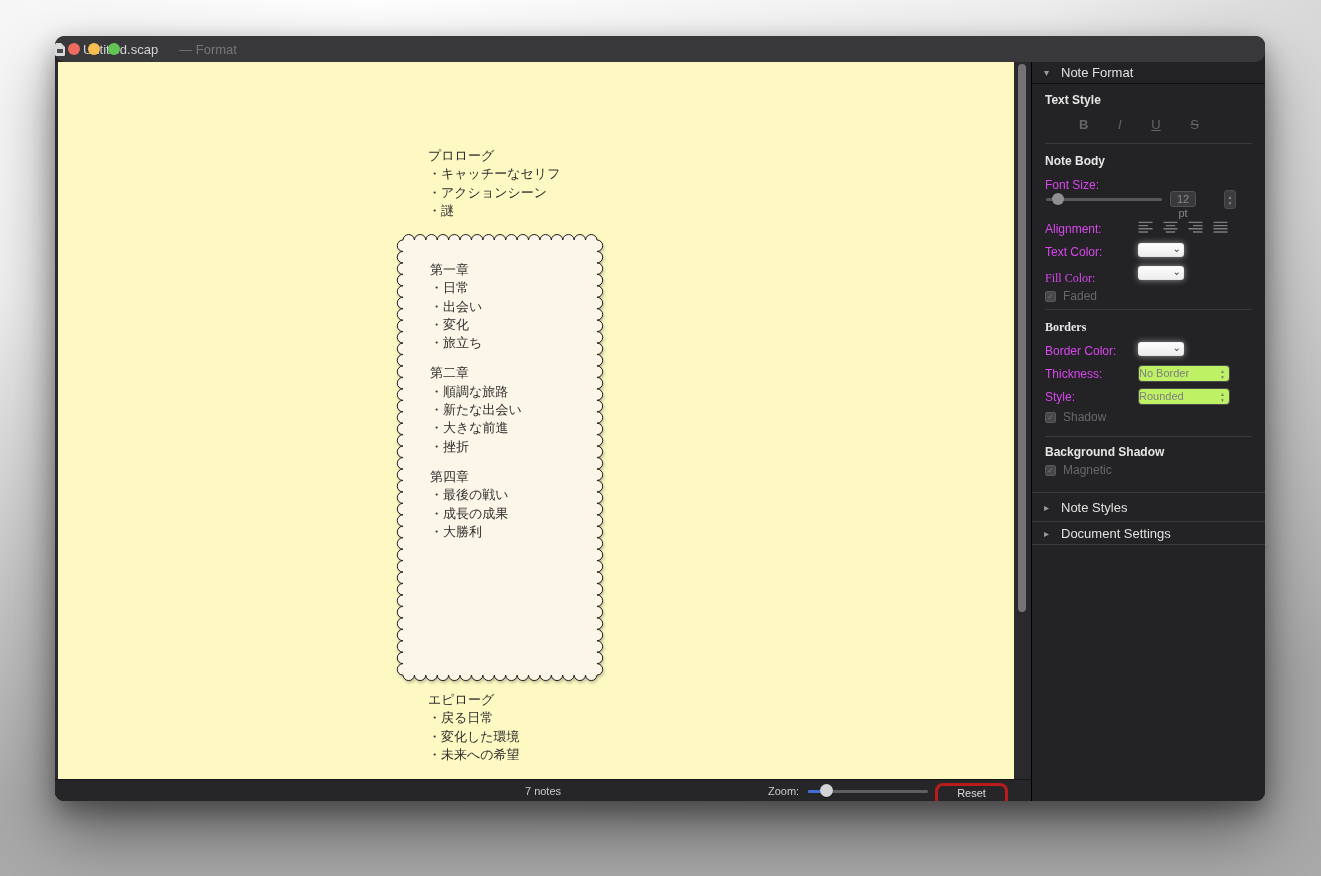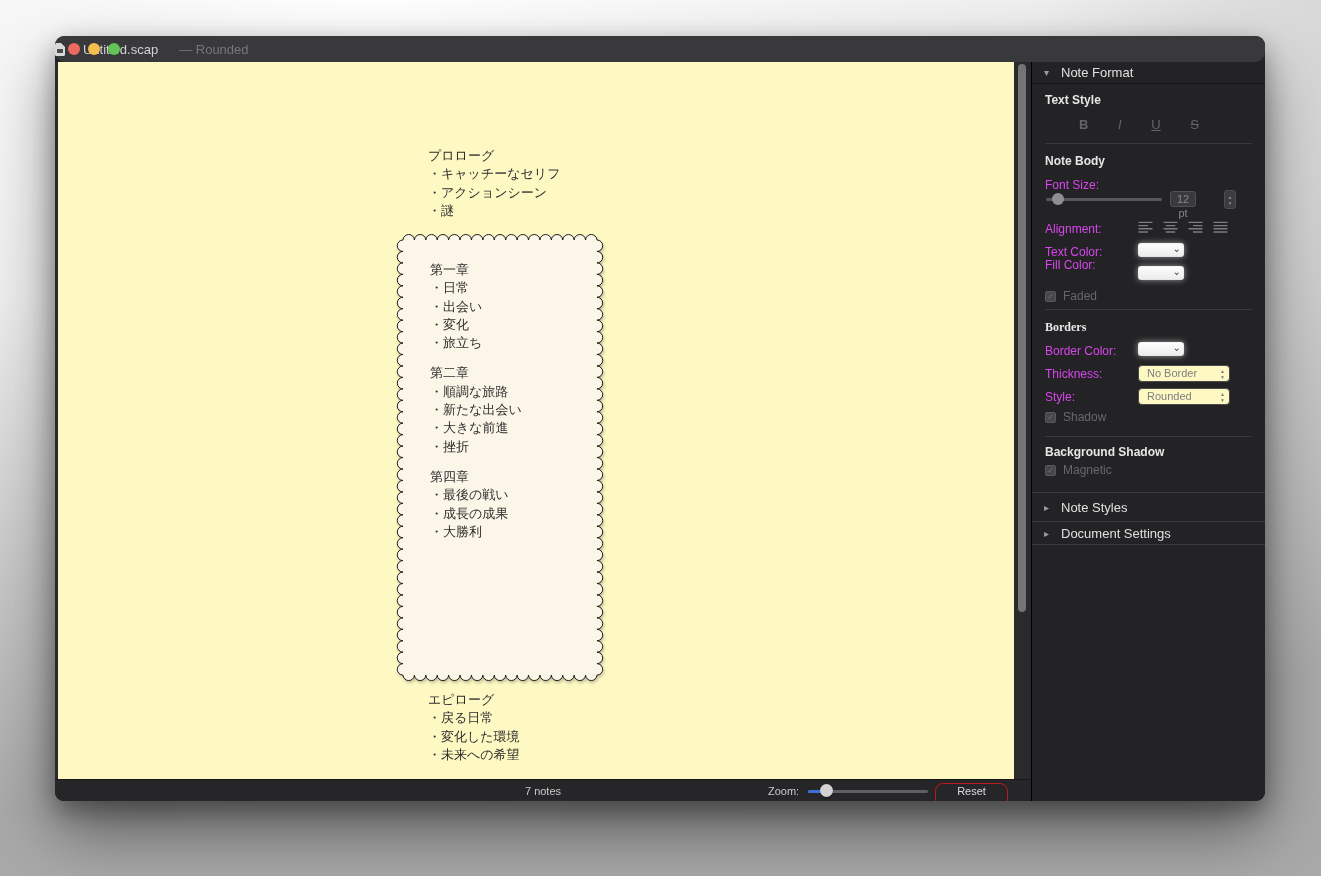--- a/index.html
+++ b/index.html
@@ -46,21 +46,21 @@
   .chapters { position:absolute; left:372px; top:199px; }
   .chapters .chapter { position:relative; font-size:13px; line-height:18.3px; color:#2e2e2e; white-space:nowrap; margin-bottom:12px; }
   .cloud { position:absolute; left:338px; top:171px; filter: drop-shadow(1.5px 2px 1.5px rgba(0,0,0,.22)); }
 
   .statusbar { flex:0 0 22px; background:#262628; border-top:1px solid #161618; position:relative; font-size:11px; color:#cacaca; }
   .note-count { position:absolute; left:438px; top:5px; width:100px; text-align:center; }
   .zoom-label { position:absolute; left:713px; top:5px; }
   .zoom-track { position:absolute; left:753px; top:10px; width:120px; height:3px; background:#5f5f61; border-radius:2px; }
   .zoom-fill { width:20px; height:3px; background:#3E6ED8; border-radius:2px; }
   .zoom-thumb { position:absolute; left:765px; top:4px; width:13px; height:13px; border-radius:50%; background:#d3d3d5; box-shadow:0 1px 1px rgba(0,0,0,.4); }
-  .reset-btn { position:absolute; left:880px; top:3px; width:73px; height:24px; border:1px solid #b91c1c; border-radius:8px; background:transparent; color:#dcdcde; font-size:11px; text-align:center; line-height:14px; }
+  .reset-btn { position:absolute; left:880px; top:3px; width:73px; height:24px; border:3px solid #b91c1c; border-radius:8px; background:transparent; color:#dcdcde; font-size:11px; text-align:center; line-height:14px; }
 
   
   .sidebar { flex:1; border-left:1px solid #000; background:#232325; position:relative; font-size:12px; color:#c6c6c6; }
   .hdr-row { position:absolute; left:0; right:0; display:flex; align-items:center; gap:9px; padding-left:12px; color:#e0e0e0; font-size:13px; }
   .hdr-note-format { top:0; height:22px; border-bottom:1px solid #121214; }
   .hdr-note-styles { top:430px; height:29px; border-top:1px solid #3c3c3e; }
   .hdr-doc-settings { top:459px; height:24px; border-top:1px solid #3c3c3e; border-bottom:1px solid #3c3c3e; }
   .disc { color:#9a9a9c; font-size:10px; width:8px; }
   .sec-title { position:absolute; left:13px; font-weight:bold; color:#e6e6e6; }
   .lbl { position:absolute; left:13px; color:#d946ef; }
@@ -76,41 +76,41 @@
   .stepper { position:absolute; top:128px; left:192px; width:12px; height:19px; background:#3c3c3e; border:1px solid #4e4e50; border-radius:3px; display:flex; flex-direction:column; align-items:center; justify-content:center; color:#88888a; font-size:5px; line-height:6px; }
 
   .align-icons { position:absolute; top:159px; }
   .align-btn { position:absolute; top:0; width:16px; height:12px; }
   .align-btn svg { display:block; }
 
   .color-well { position:absolute; left:106px; width:46px; height:14px; border-radius:3px;
     background:linear-gradient(#ffffff,#ebebeb); box-shadow:0 0 6px rgba(255,255,255,.55), inset 0 0 1px #999; }
   .well-chevron { position:absolute; right:3px; top:0px; color:#3c3c3c; font-size:10px; line-height:12px; }
 
-  .popup { position:absolute; left:106px; width:92px; height:17px; background:#fef9c3; border:1px solid #4a4a4c; border-radius:4px;
-    color:#7e7e80; font-size:11px; padding-left:8px; line-height:15px; }
+  .popup { position:absolute; left:106px; width:92px; height:17px; background:#bef264; border:1px solid #4a4a4c; border-radius:4px;
+    color:#7e7e80; font-size:11px; line-height:15px; }
   .pop-arrows { position:absolute; right:4px; top:2px; display:flex; flex-direction:column; align-items:center; font-size:5px; line-height:6px; color:#7e7e80; }
 
   .chk-row { position:absolute; left:13px; display:flex; align-items:center; gap:7px; color:#68686a; }
   .cb { width:11px; height:11px; border-radius:2px; background:#48484a; border:1px solid #59595b; display:flex; align-items:center; justify-content:center; font-size:8px; color:#737375; }
 </style>
 </head>
 <body>
 
 <div class="window">
 
   <div class="titlebar">
     <div class="traffic">
       <div class="light red"></div>
       <div class="light yellow"></div>
       <div class="light green"></div>
     </div>
     <div class="doc-icon"></div>
     <span class="title-file">Untitled.scap</span>
-    <span class="title-edited">— Rounded</span>
+    <span class="title-edited">— Format</span>
   </div>
 
   <div class="main">
 
     <div class="leftcol">
       <div class="canvas-area">
         <div class="canvas">
 
           <svg class="cloud" width="208" height="449" viewBox="0 0 208 449">
             <path d="M 7 7 a 5.71 5.71 0 0 1 11.41 0 a 5.71 5.71 0 0 1 11.41 0 a 5.71 5.71 0 0 1 11.41 0 a 5.71 5.71 0 0 1 11.41 0 a 5.71 5.71 0 0 1 11.41 0 a 5.71 5.71 0 0 1 11.41 0 a 5.71 5.71 0 0 1 11.41 0 a 5.71 5.71 0 0 1 11.41 0 a 5.71 5.71 0 0 1 11.41 0 a 5.71 5.71 0 0 1 11.41 0 a 5.71 5.71 0 0 1 11.41 0 a 5.71 5.71 0 0 1 11.41 0 a 5.71 5.71 0 0 1 11.41 0 a 5.71 5.71 0 0 1 11.41 0 a 5.71 5.71 0 0 1 11.41 0 a 5.71 5.71 0 0 1 11.41 0 a 5.71 5.71 0 0 1 11.41 0 a 5.72 5.72 0 0 1 0 11.45 a 5.72 5.72 0 0 1 0 11.45 a 5.72 5.72 0 0 1 0 11.45 a 5.72 5.72 0 0 1 0 11.45 a 5.72 5.72 0 0 1 0 11.45 a 5.72 5.72 0 0 1 0 11.45 a 5.72 5.72 0 0 1 0 11.45 a 5.72 5.72 0 0 1 0 11.45 a 5.72 5.72 0 0 1 0 11.45 a 5.72 5.72 0 0 1 0 11.45 a 5.72 5.72 0 0 1 0 11.45 a 5.72 5.72 0 0 1 0 11.45 a 5.72 5.72 0 0 1 0 11.45 a 5.72 5.72 0 0 1 0 11.45 a 5.72 5.72 0 0 1 0 11.45 a 5.72 5.72 0 0 1 0 11.45 a 5.72 5.72 0 0 1 0 11.45 a 5.72 5.72 0 0 1 0 11.45 a 5.72 5.72 0 0 1 0 11.45 a 5.72 5.72 0 0 1 0 11.45 a 5.72 5.72 0 0 1 0 11.45 a 5.72 5.72 0 0 1 0 11.45 a 5.72 5.72 0 0 1 0 11.45 a 5.72 5.72 0 0 1 0 11.45 a 5.72 5.72 0 0 1 0 11.45 a 5.72 5.72 0 0 1 0 11.45 a 5.72 5.72 0 0 1 0 11.45 a 5.72 5.72 0 0 1 0 11.45 a 5.72 5.72 0 0 1 0 11.45 a 5.72 5.72 0 0 1 0 11.45 a 5.72 5.72 0 0 1 0 11.45 a 5.72 5.72 0 0 1 0 11.45 a 5.72 5.72 0 0 1 0 11.45 a 5.72 5.72 0 0 1 0 11.45 a 5.72 5.72 0 0 1 0 11.45 a 5.72 5.72 0 0 1 0 11.45 a 5.72 5.72 0 0 1 0 11.45 a 5.72 5.72 0 0 1 0 11.45 a 5.71 5.71 0 0 1 -11.41 0 a 5.71 5.71 0 0 1 -11.41 0 a 5.71 5.71 0 0 1 -11.41 0 a 5.71 5.71 0 0 1 -11.41 0 a 5.71 5.71 0 0 1 -11.41 0 a 5.71 5.71 0 0 1 -11.41 0 a 5.71 5.71 0 0 1 -11.41 0 a 5.71 5.71 0 0 1 -11.41 0 a 5.71 5.71 0 0 1 -11.41 0 a 5.71 5.71 0 0 1 -11.41 0 a 5.71 5.71 0 0 1 -11.41 0 a 5.71 5.71 0 0 1 -11.41 0 a 5.71 5.71 0 0 1 -11.41 0 a 5.71 5.71 0 0 1 -11.41 0 a 5.71 5.71 0 0 1 -11.41 0 a 5.71 5.71 0 0 1 -11.41 0 a 5.71 5.71 0 0 1 -11.41 0 a 5.72 5.72 0 0 1 0 -11.45 a 5.72 5.72 0 0 1 0 -11.45 a 5.72 5.72 0 0 1 0 -11.45 a 5.72 5.72 0 0 1 0 -11.45 a 5.72 5.72 0 0 1 0 -11.45 a 5.72 5.72 0 0 1 0 -11.45 a 5.72 5.72 0 0 1 0 -11.45 a 5.72 5.72 0 0 1 0 -11.45 a 5.72 5.72 0 0 1 0 -11.45 a 5.72 5.72 0 0 1 0 -11.45 a 5.72 5.72 0 0 1 0 -11.45 a 5.72 5.72 0 0 1 0 -11.45 a 5.72 5.72 0 0 1 0 -11.45 a 5.72 5.72 0 0 1 0 -11.45 a 5.72 5.72 0 0 1 0 -11.45 a 5.72 5.72 0 0 1 0 -11.45 a 5.72 5.72 0 0 1 0 -11.45 a 5.72 5.72 0 0 1 0 -11.45 a 5.72 5.72 0 0 1 0 -11.45 a 5.72 5.72 0 0 1 0 -11.45 a 5.72 5.72 0 0 1 0 -11.45 a 5.72 5.72 0 0 1 0 -11.45 a 5.72 5.72 0 0 1 0 -11.45 a 5.72 5.72 0 0 1 0 -11.45 a 5.72 5.72 0 0 1 0 -11.45 a 5.72 5.72 0 0 1 0 -11.45 a 5.72 5.72 0 0 1 0 -11.45 a 5.72 5.72 0 0 1 0 -11.45 a 5.72 5.72 0 0 1 0 -11.45 a 5.72 5.72 0 0 1 0 -11.45 a 5.72 5.72 0 0 1 0 -11.45 a 5.72 5.72 0 0 1 0 -11.45 a 5.72 5.72 0 0 1 0 -11.45 a 5.72 5.72 0 0 1 0 -11.45 a 5.72 5.72 0 0 1 0 -11.45 a 5.72 5.72 0 0 1 0 -11.45 a 5.72 5.72 0 0 1 0 -11.45 a 5.72 5.72 0 0 1 0 -11.45 Z" fill="#FBF6E8" stroke="#1d1d1d" stroke-width="1"></path>
@@ -235,21 +235,21 @@
               </g>
             </svg>
         </span>
       </div>
 
       <div class="lbl" style="top:183px;">Text Color:</div>
       <div class="color-well" style="top:181px;">
         <span class="well-chevron">⌄</span>
       </div>
 
-      <div class="lbl" style="top:196px;">Fill Color:</div>
+      <div class="lbl" style="top:209px;font-family:Liberation Serif, serif;">Fill Color:</div>
       <div class="color-well" style="top:204px;">
         <span class="well-chevron">⌄</span>
       </div>
 
       <div class="chk-row" style="top:227px;">
         <span class="cb">
             <span>✓</span>
           </span>
         <span>Faded</span>
       </div>

